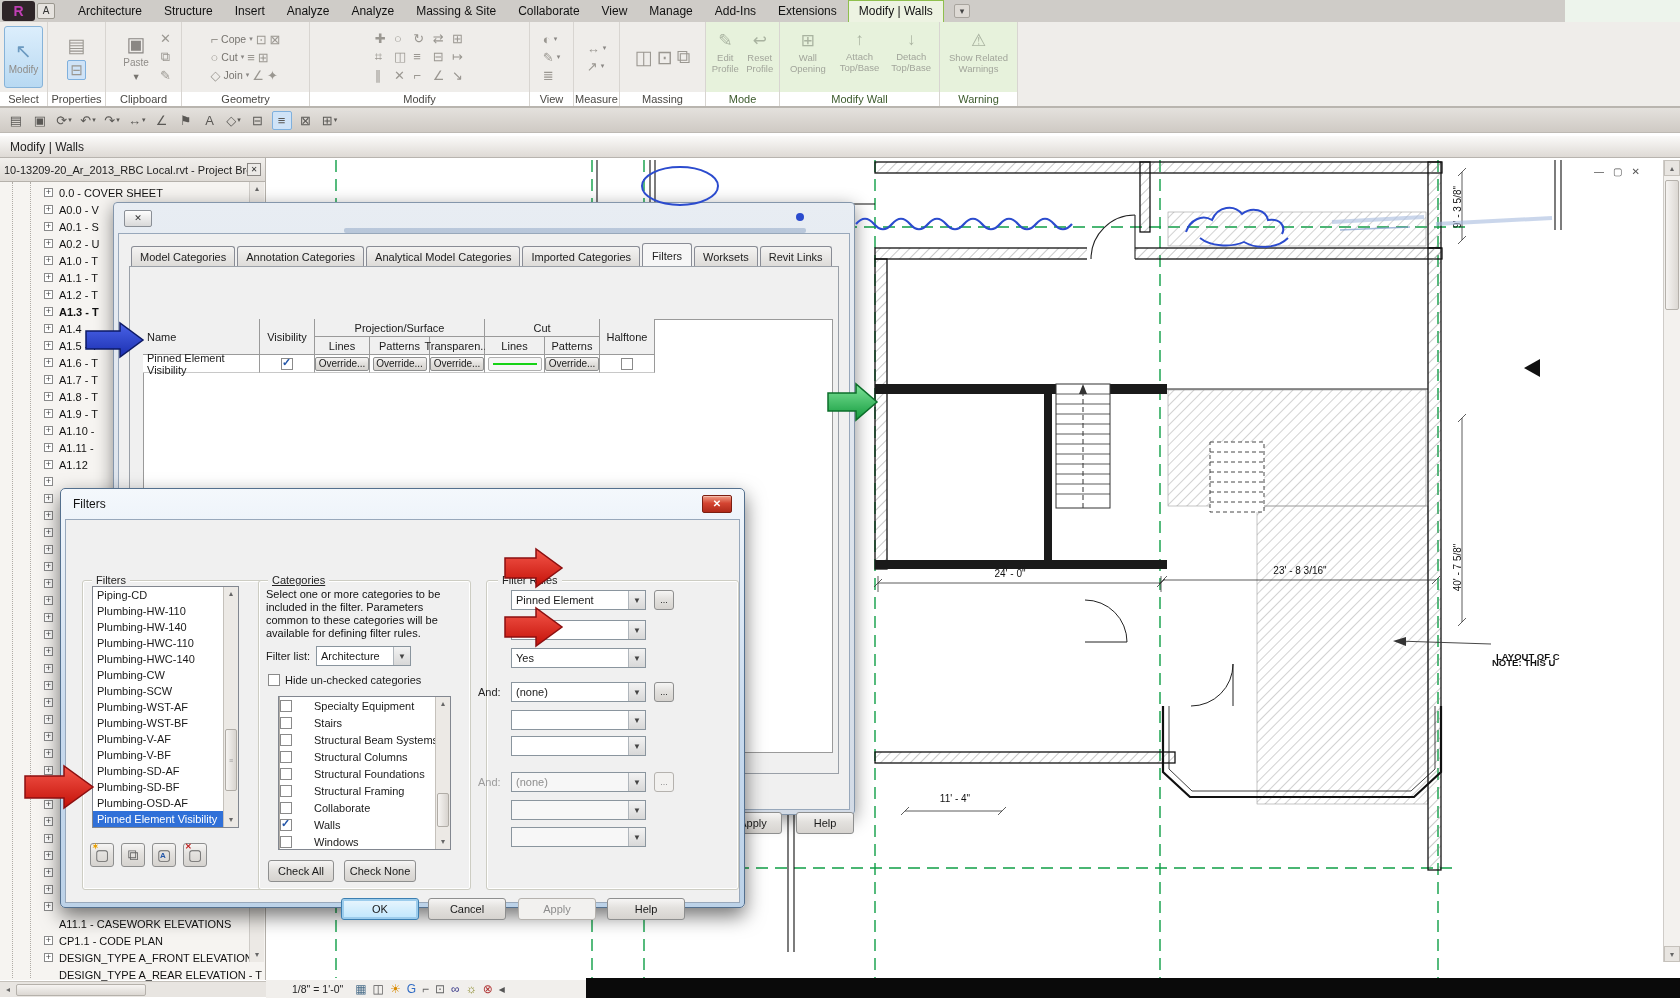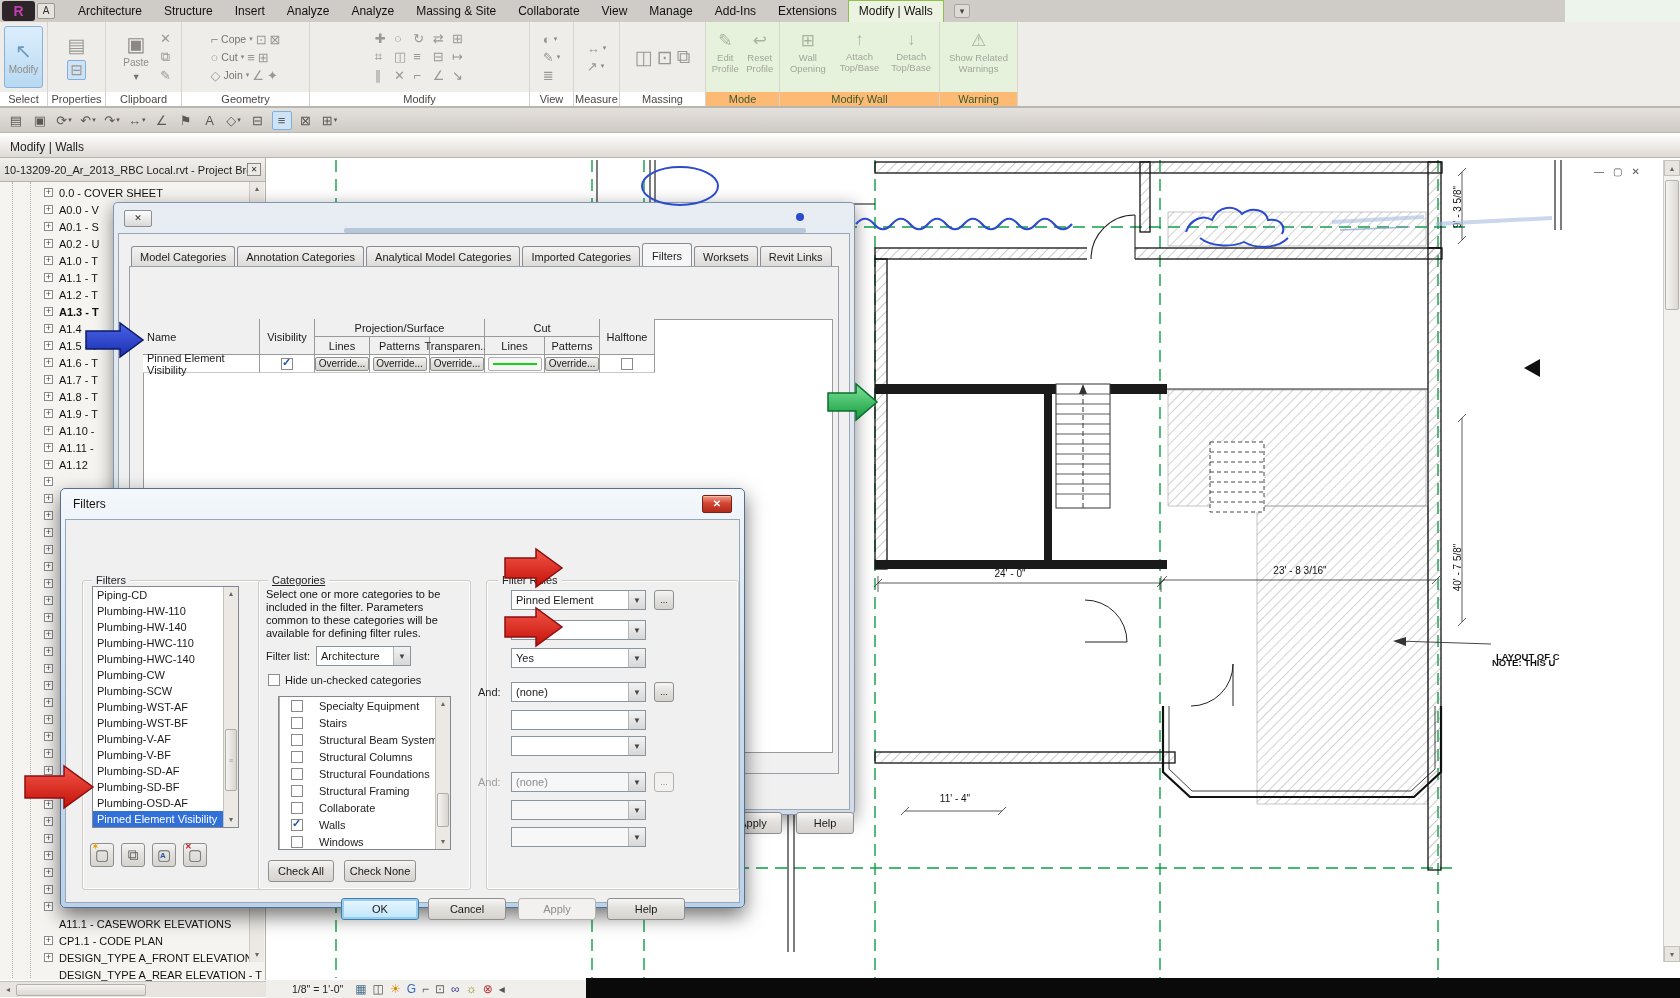--- a/index.html
+++ b/index.html
@@ -15,21 +15,21 @@
   .wtab.active { background:#edf3e2; border:1px solid #8fbf4d; border-bottom:none; padding:3px 10px 4px; }
   .tab-overflow { margin-left:10px; color:#444; font-size:9px; border:1px solid #a8a49e; background:#dedad5; border-radius:2px; padding:1px 5px; }
 
   
   .ribbon { position:absolute; left:0; top:22px; width:1680px; height:86px; background:#efedea; border-bottom:2px solid #b9b5af; display:flex; }
   .rgreen-strip { position:absolute; left:1565px; top:0; width:115px; height:108px; background:#edf4ec; }
   .panel { position:relative; height:84px; border-right:1px solid #d8d5d1; display:flex; flex-direction:column; }
   .panel .pbody { flex:1; display:flex; align-items:center; justify-content:center; gap:4px; padding:2px 4px; }
   .panel .plabel { height:14px; font-size:11px; color:#4a4844; text-align:center; background:#ffffff; line-height:14px; }
   .panel.ctx { background:#e7f2dc; }
-  .panel.ctx .plabel { background:#fdba74; color:#3c5a2c; }
+  .panel.ctx .plabel { background:#ffffff; color:#3c5a2c; }
   .bigbtn { width:40px; height:62px; display:flex; flex-direction:column; align-items:center; justify-content:center; gap:2px; border-radius:3px; color:#8a8784; }
   .bigbtn .bicon { font-size:20px; line-height:22px; }
   .bigbtn .blbl { font-size:10px; color:#8f8c88; }
   .bigbtn.sel { background:linear-gradient(#dceefc,#b8d9f2); border:1px solid #86b3d9; color:#6b99c0; }
   .gicon { color:#9a9791; font-size:13px; }
   .minicol { display:flex; flex-direction:column; gap:3px; align-items:center; }
   .geom-rows, .view-rows { display:flex; flex-direction:column; gap:3px; }
   .grow { display:flex; align-items:center; gap:3px; color:#77746f; font-size:10.5px; }
   .grow .dd { font-size:7px; color:#8a8784; }
   .modgrid { display:grid; grid-template-columns:repeat(5,1fr); gap:3px 7px; }
@@ -129,21 +129,21 @@
   .lscroll .sdown { position:absolute; bottom:0; width:100%; }
 
   .ficonbar { position:absolute; left:24px; top:323px; display:flex; gap:7px; }
   .fico { width:24px; height:24px; position:relative; font-size:15px; color:#666; }
   .fico .ovl { position:absolute; font-size:8px; font-weight:bold; }
 
   .catdesc { position:absolute; left:200px; top:68px; width:196px; font-size:11px; line-height:13px; color:#111; }
   .fl-row { position:absolute; left:200px; top:126px; display:flex; align-items:center; gap:6px; }
   .hideunk { position:absolute; left:202px; top:154px; display:flex; align-items:center; gap:5px; }
   .cattree { position:absolute; left:212px; top:176px; width:173px; height:154px; background:#fff; border:1px solid #828790; overflow:hidden; }
-  .cat-row { height:17px; display:flex; align-items:center; padding-left:12px; gap:16px; background-image:linear-gradient(to right, #b0aca6 1px, transparent 1px); background-size:1px 2px; background-repeat:repeat-y; }
+  .cat-row { height:17px; display:flex; align-items:center; padding-left:1px; gap:22px; background-image:linear-gradient(to right, #b0aca6 1px, transparent 1px); background-size:1px 2px; background-repeat:repeat-y; }
   .cat-row .lbl { font-size:11px; white-space:nowrap; }
   .fr-combo { position:absolute; width:135px; }
   .fr-browse { position:absolute; width:20px; height:20px; font-size:9px; }
   .andlbl { position:absolute; font-size:11px; color:#222; }
   .andlbl.dim { color:#9b9b9b; }
   .fbtns { position:absolute; top:378px; left:0; }
   .fbtns .btn { position:absolute; width:78px; height:22px; }
 
   
   .inksvg, .arrowsvg { position:absolute; left:0; top:0; width:1680px; height:998px; pointer-events:none; }

